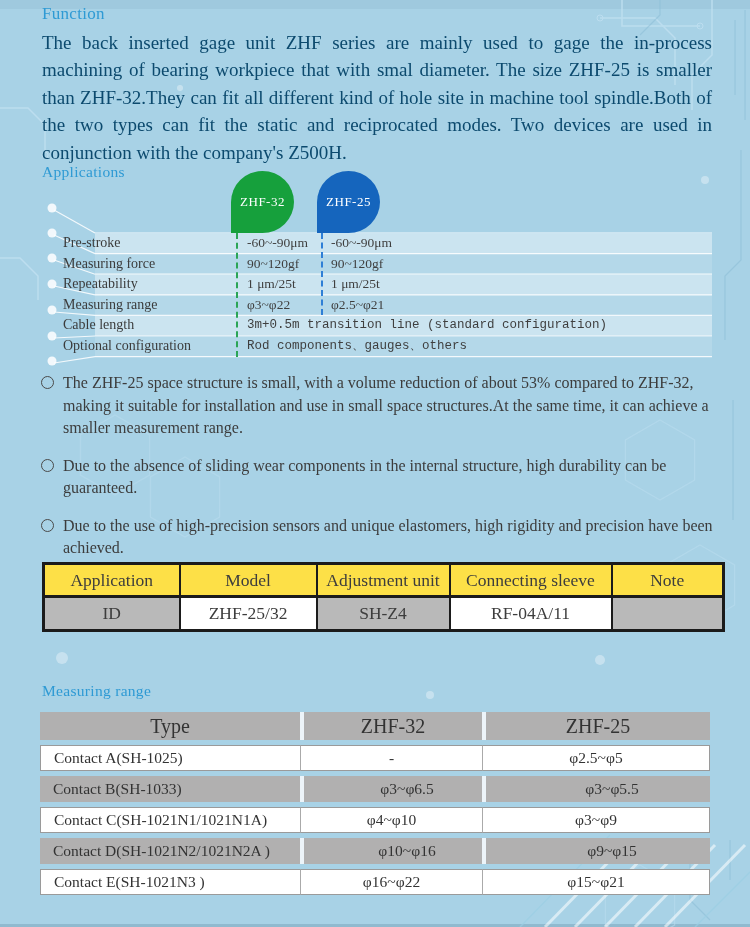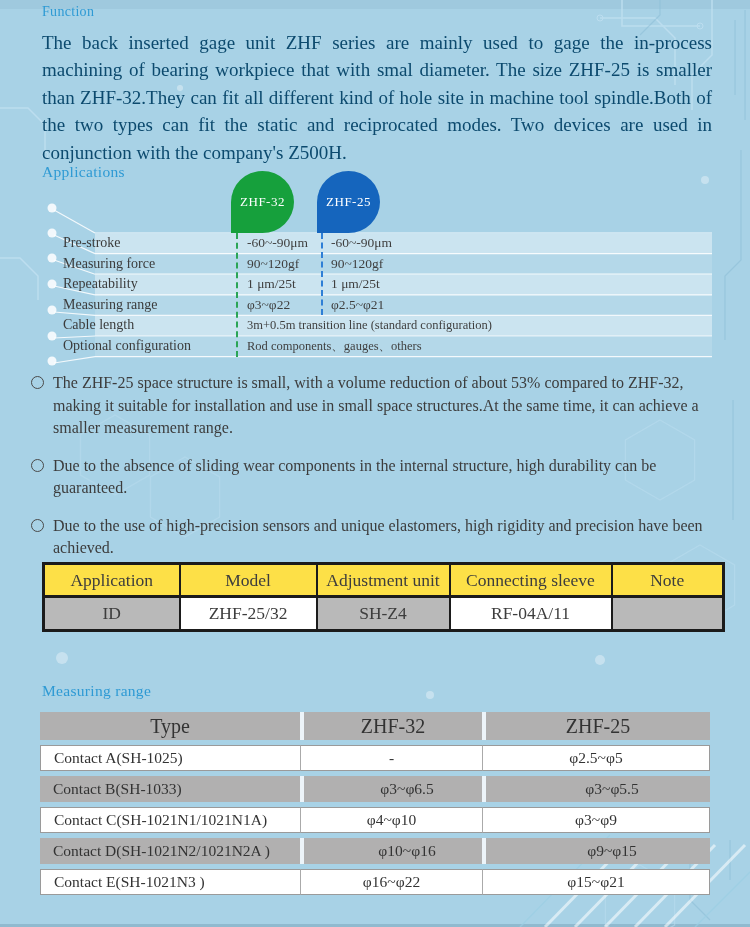--- a/index.html
+++ b/index.html
@@ -8,21 +8,21 @@
     position:relative;
     width:750px; height:927px;
     background:#a8d2e6;
     font-family:"Liberation Serif","DejaVu Serif","DejaVu Sans",serif;
     color:#454545;
     overflow:hidden;
   }
   .abs { position:absolute; }
   .z0{z-index:0}.z1{z-index:1}.z2{z-index:2}.z3{z-index:3}
 
-  .sec-heading { color:#2e9ad4; font-size:14px; letter-spacing:.3px; }
+  .sec-heading { color:#2e9ad4; font-size:17px; letter-spacing:.3px; }
   .sec-heading.sm { font-size:15.5px; }
 
   .body-par {
     left:42px; top:29px; width:670px;
     font-size:19px; line-height:27.4px;
     text-align:justify; color:#0c4a6e;
   }
 
   
   .drop {
@@ -39,28 +39,28 @@
   .stripe.lt { background:rgba(255,255,255,.40); }
   .stripe.dk { background:rgba(255,255,255,.14); }
 
   
   .spec-rows { left:42px; top:233px; width:670px; }
   .spec-row { position:relative; height:20.6px; line-height:20.6px; }
   .spec-row span { position:absolute; white-space:nowrap; }
   .spec-label { left:21px; font-size:14px; color:#3b3b3b; }
   .spec-v1 { left:205px; font-size:13.5px; color:#3f3f3f; }
   .spec-v2 { left:289px; font-size:13.5px; color:#3f3f3f; }
-  .spec-span { left:205px; font-size:12.5px; color:#3f3f3f; }
+  .spec-span { left:205px; font-size:12.5px; color:#3f3f3f;font-family:Liberation Mono, monospace; }
 
   .dash { position:absolute; width:0; }
   .dash.green { left:236px; top:233px; height:124px; border-left:2px dashed #2ba556; }
   .dash.blue  { left:321px; top:233px; height:82px;  border-left:2px dashed #2f7fd6; }
 
   
-  .bullets { left:31px; top:372px; width:694px; }
+  .bullets { left:41px; top:372px; width:694px; }
   .bullet { display:flex; gap:9px; margin-bottom:15px; }
   .bmark { flex:0 0 13px; width:13px; height:13px; margin-top:4px;
            border:1.6px solid #4a4a4a; border-radius:50%; }
   .bullet p { font-size:16px; line-height:22.5px; color:#3c3c3c; }
 
   
   table.order { left:42px; top:562px; border-collapse:collapse; border:3px solid #1b1b1b;
                 table-layout:fixed; width:658px; background:#b9b9b9; }
   table.order th, table.order td {
     border:2px solid #1b1b1b; text-align:center; font-weight:normal;

